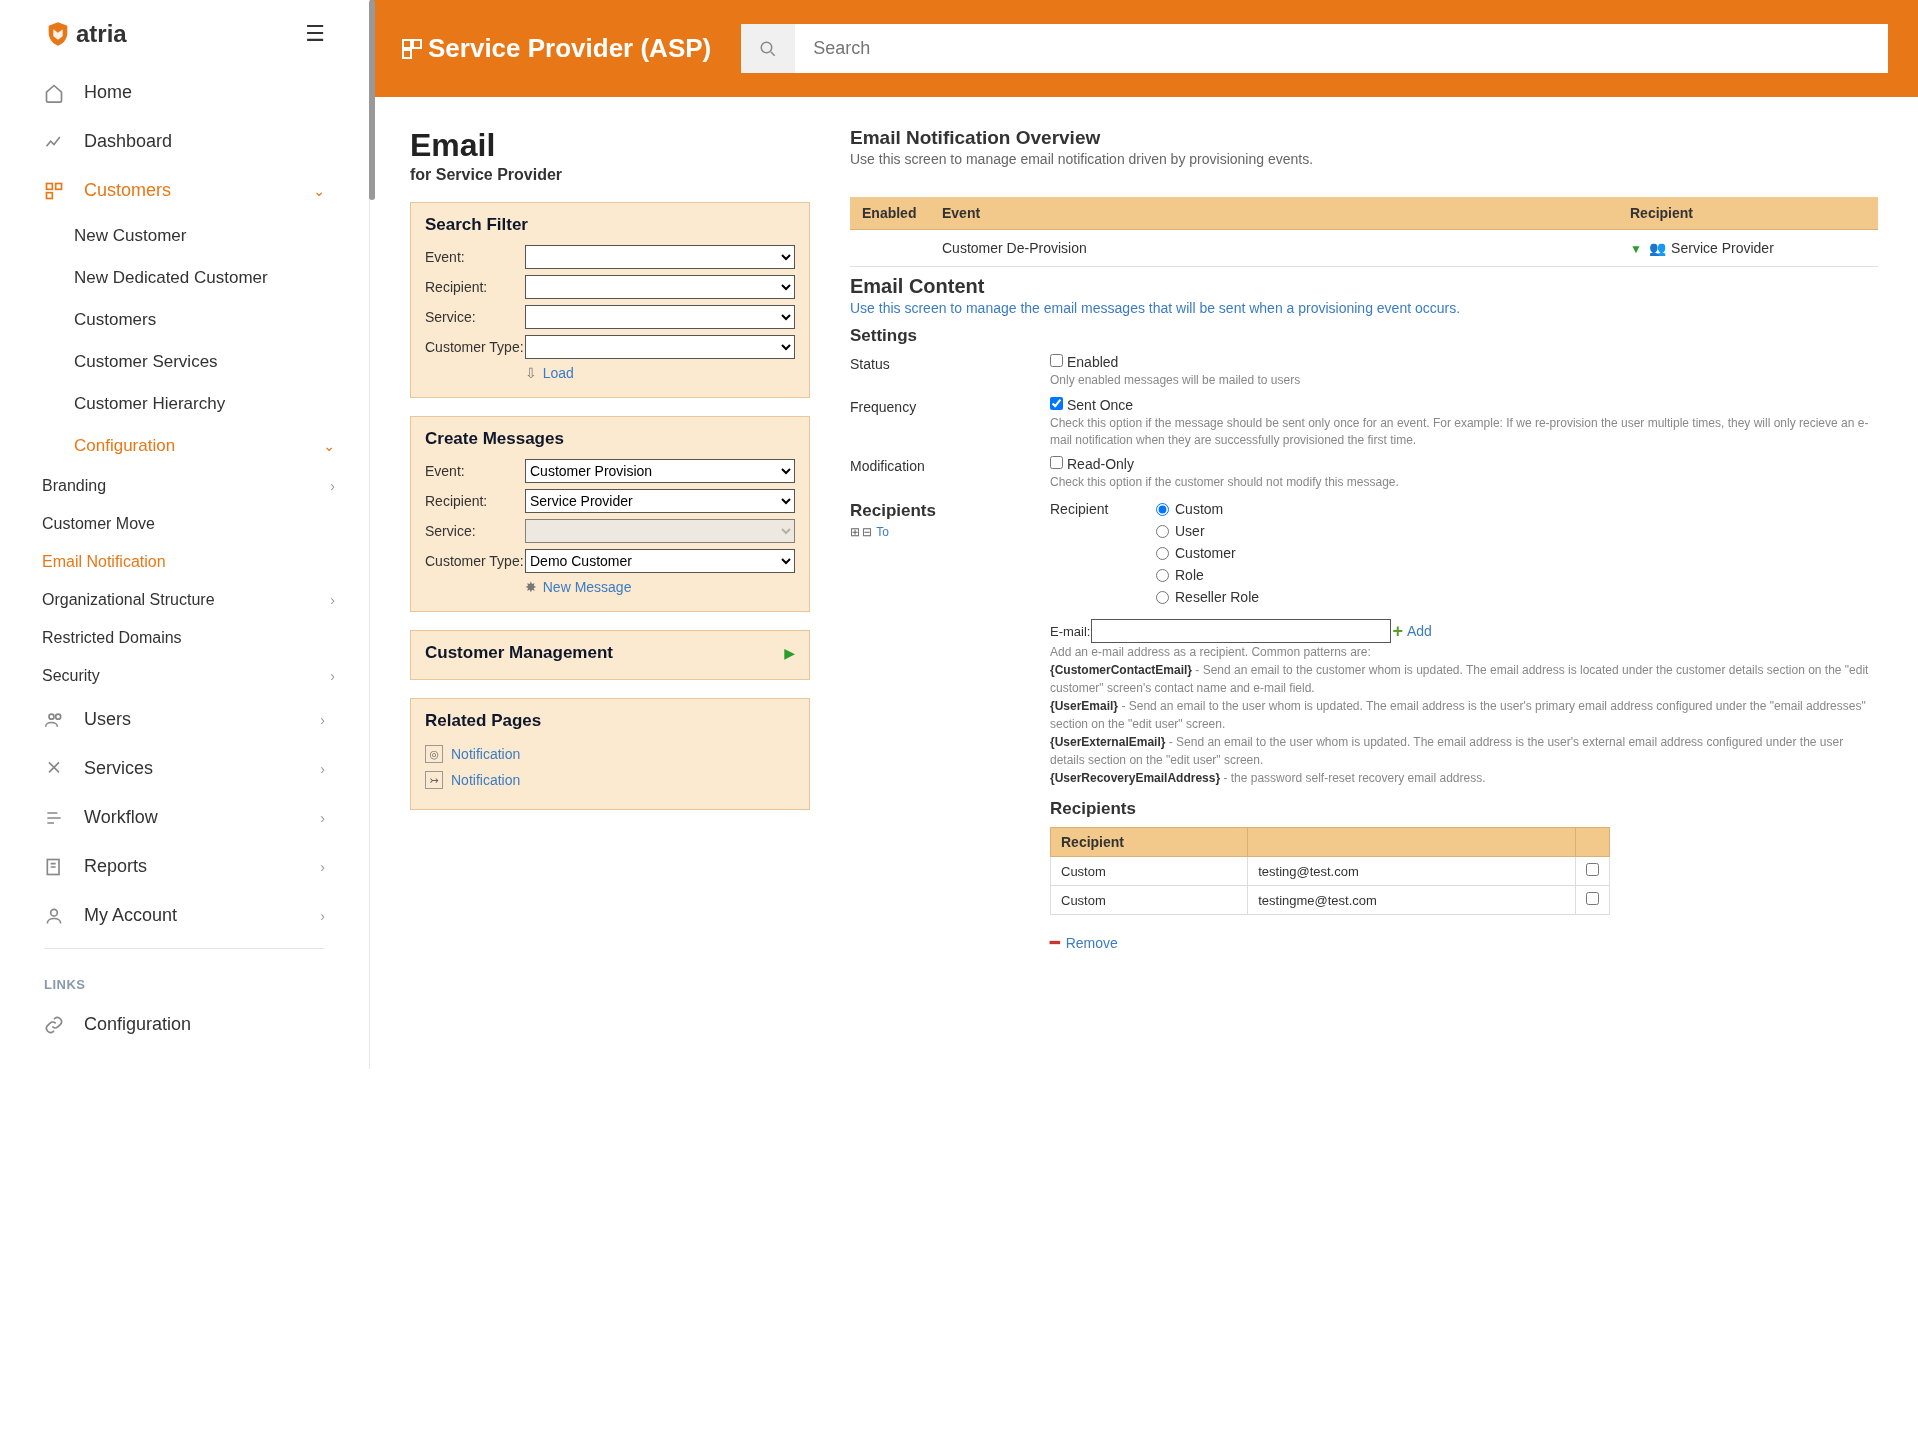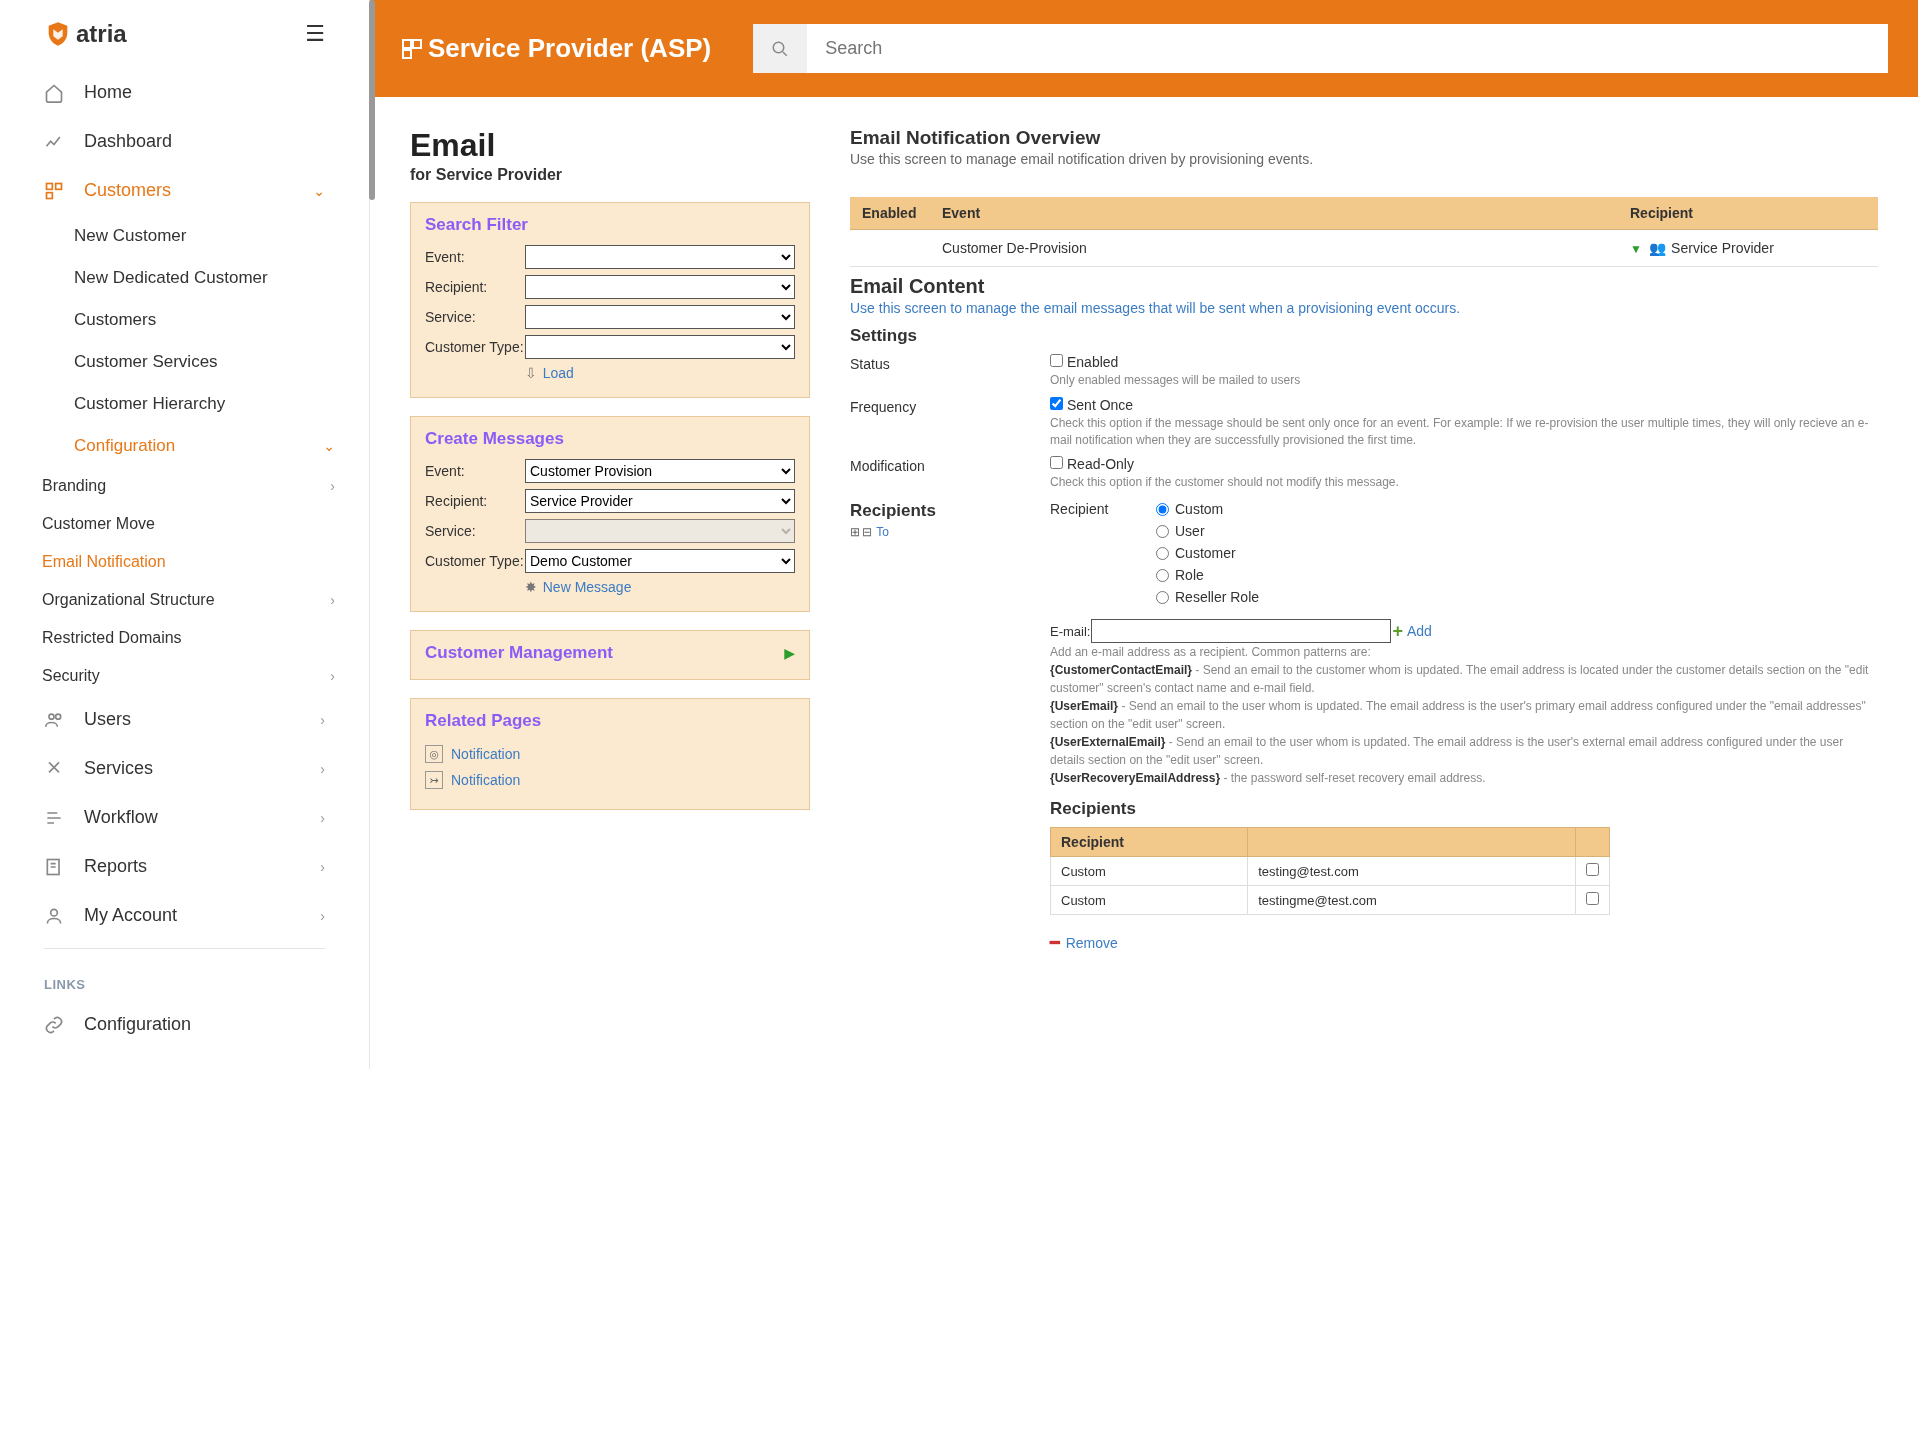--- a/index.html
+++ b/index.html
@@ -20,32 +20,32 @@
 .sub-nav { list-style: none; padding-left: 58px; }
 .sub-nav .nav-item { font-size: 17px; padding: 11px 18px 11px 0; }
 .sub2 { padding-left: 26px; }
 .sub2 .nav-item { font-size: 16px; padding: 10px 18px 10px 0; }
 .links-hdr { padding: 20px 28px 8px; font-size: 13px; font-weight: 700; color: #8a99ab; letter-spacing: .5px; }
 .divider { height: 1px; background: #e5e5e5; margin: 8px 28px; }
 
 .main { flex: 1; background: #fff; }
 .topbar { background: #e87817; padding: 24px 30px; display: flex; align-items: center; gap: 30px; }
 .topbar-title { display: flex; align-items: center; font-size: 26px; font-weight: 700; color: #fff; gap: 4px; }
-.search-wrap { flex: 1; display: flex; margin-left: 12px; }
+.search-wrap { flex: 1; display: flex; }
 .search-btn { width: 54px; background: #f0f0f0; display: flex; align-items: center; justify-content: center; font-size: 18px; color: #888; }
 .search-input { flex: 1; padding: 14px 18px; border: none; font-size: 18px; outline: none; }
 
 .content { padding: 30px 40px; display: flex; gap: 40px; align-items: flex-start; }
 .left-col { width: 400px; }
 .right-col { flex: 1; }
 .page-title { font-size: 32px; font-weight: 800; color: #222; }
 .page-sub { font-size: 16px; font-weight: 600; margin-top: 2px; }
 
 .panel { background: #fbe9d0; border: 1px solid #e8c89a; margin-top: 18px; padding: 12px 14px 16px; }
-.panel-hdr { font-size: 17px; font-weight: 700; color: #8b5cf6; margin-bottom: 10px; }
+.panel-hdr { font-size: 17px; font-weight: 700; color: #0f172a; margin-bottom: 10px; }
 .form-row { display: flex; align-items: center; margin-bottom: 6px; }
 .form-row label { width: 100px; font-size: 14px; }
 .form-row select, .form-row input[type=text] { flex: 1; border: 1px solid #555; background: #fff; font-size: 14px; height: 24px; }
 .form-row select.disabled { background: #e8e8e8; color: #999; }
 .action-link { display: flex; align-items: center; gap: 6px; color: #3b7cc4; font-size: 14px; cursor: pointer; margin-left: 100px; margin-top: 4px; }
 .action-link .ico { color: #777; font-size: 14px; }
 
 .panel-row { display: flex; align-items: center; justify-content: space-between; }
 .play { color: #2a9d2a; font-size: 14px; }
 .related-link { display: flex; align-items: center; gap: 8px; color: #3b7cc4; font-size: 14px; padding: 4px 0; cursor: pointer; }

